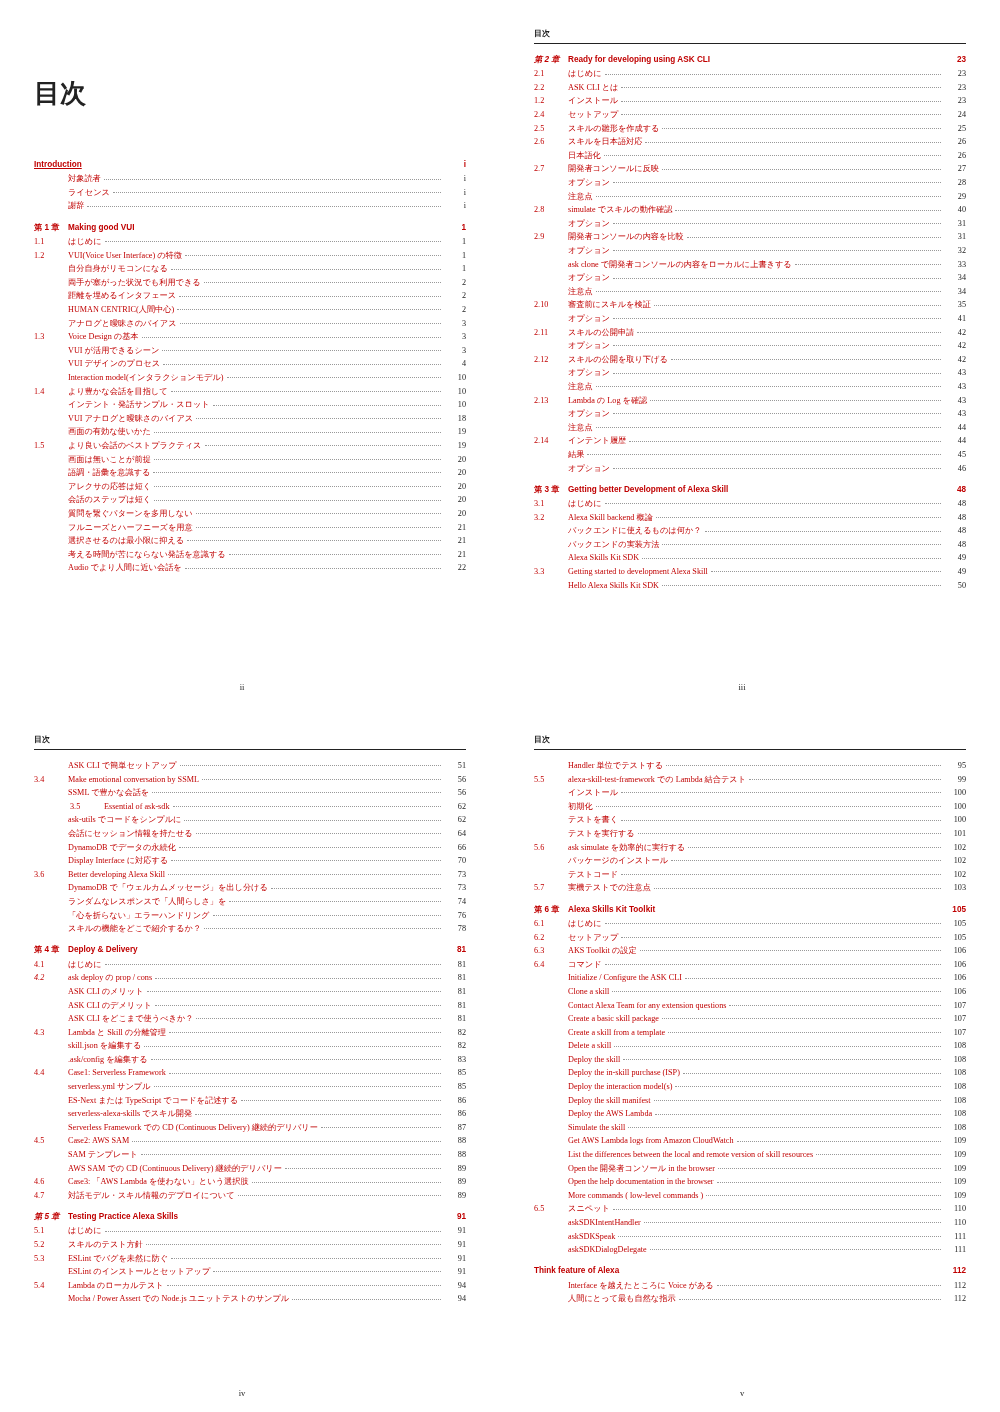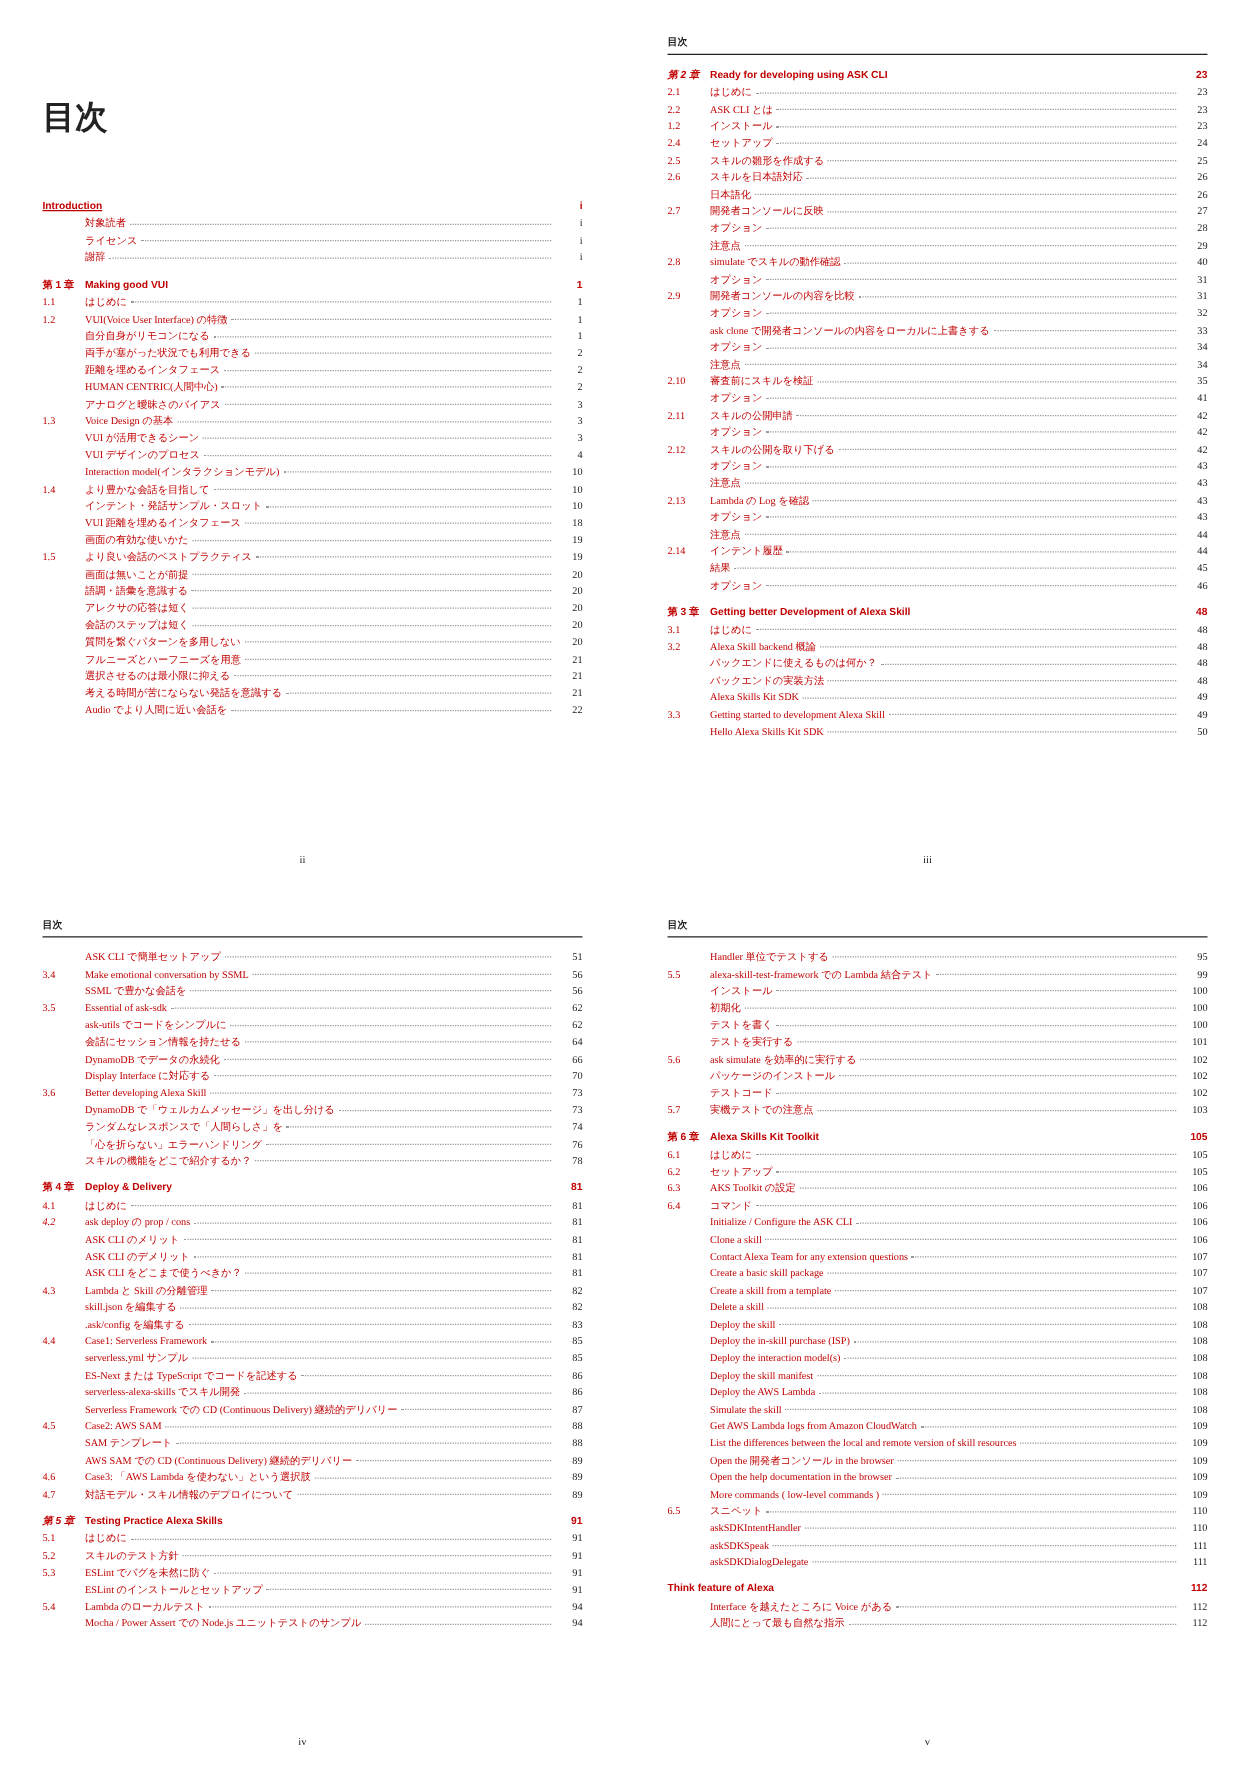--- a/index.html
+++ b/index.html
@@ -195,21 +195,21 @@
         <span class="pg">10</span>
       </div>
       <div class="sub-row">
         <span class="sub-indent"></span>
         <span class="label">インテント・発話サンプル・スロット</span>
         <span class="dots"></span>
         <span class="pg">10</span>
       </div>
       <div class="sub-row">
         <span class="sub-indent"></span>
-        <span class="label">VUI 距離を埋めるインタフェース</span>
+        <span class="label">VUI アナログと曖昧さのバイアス</span>
         <span class="dots"></span>
         <span class="pg">18</span>
       </div>
       <div class="sub-row">
         <span class="sub-indent"></span>
         <span class="label">画面の有効な使いかた</span>
         <span class="dots"></span>
         <span class="pg">19</span>
       </div>
       <div class="section-row">
@@ -526,21 +526,21 @@
         <span class="dots"></span>
         <span class="pg">56</span>
       </div>
       <div class="sub-row">
         <span class="sub-indent"></span>
         <span class="label">SSML で豊かな会話を</span>
         <span class="dots"></span>
         <span class="pg">56</span>
       </div>
       <div class="section-row">
-        <span class="num-col" style="color: rgb(192, 0, 0);">3.5</span>
+        <span class="num-col" style="color: rgb(192, 0, 0); margin-left: 36px;">3.5</span>
         <span class="label">Essential of ask-sdk</span>
         <span class="dots"></span>
         <span class="pg">62</span>
       </div>
       <div class="sub-row">
         <span class="sub-indent"></span>
         <span class="label">ask-utils でコードをシンプルに</span>
         <span class="dots"></span>
         <span class="pg">62</span>
       </div>

